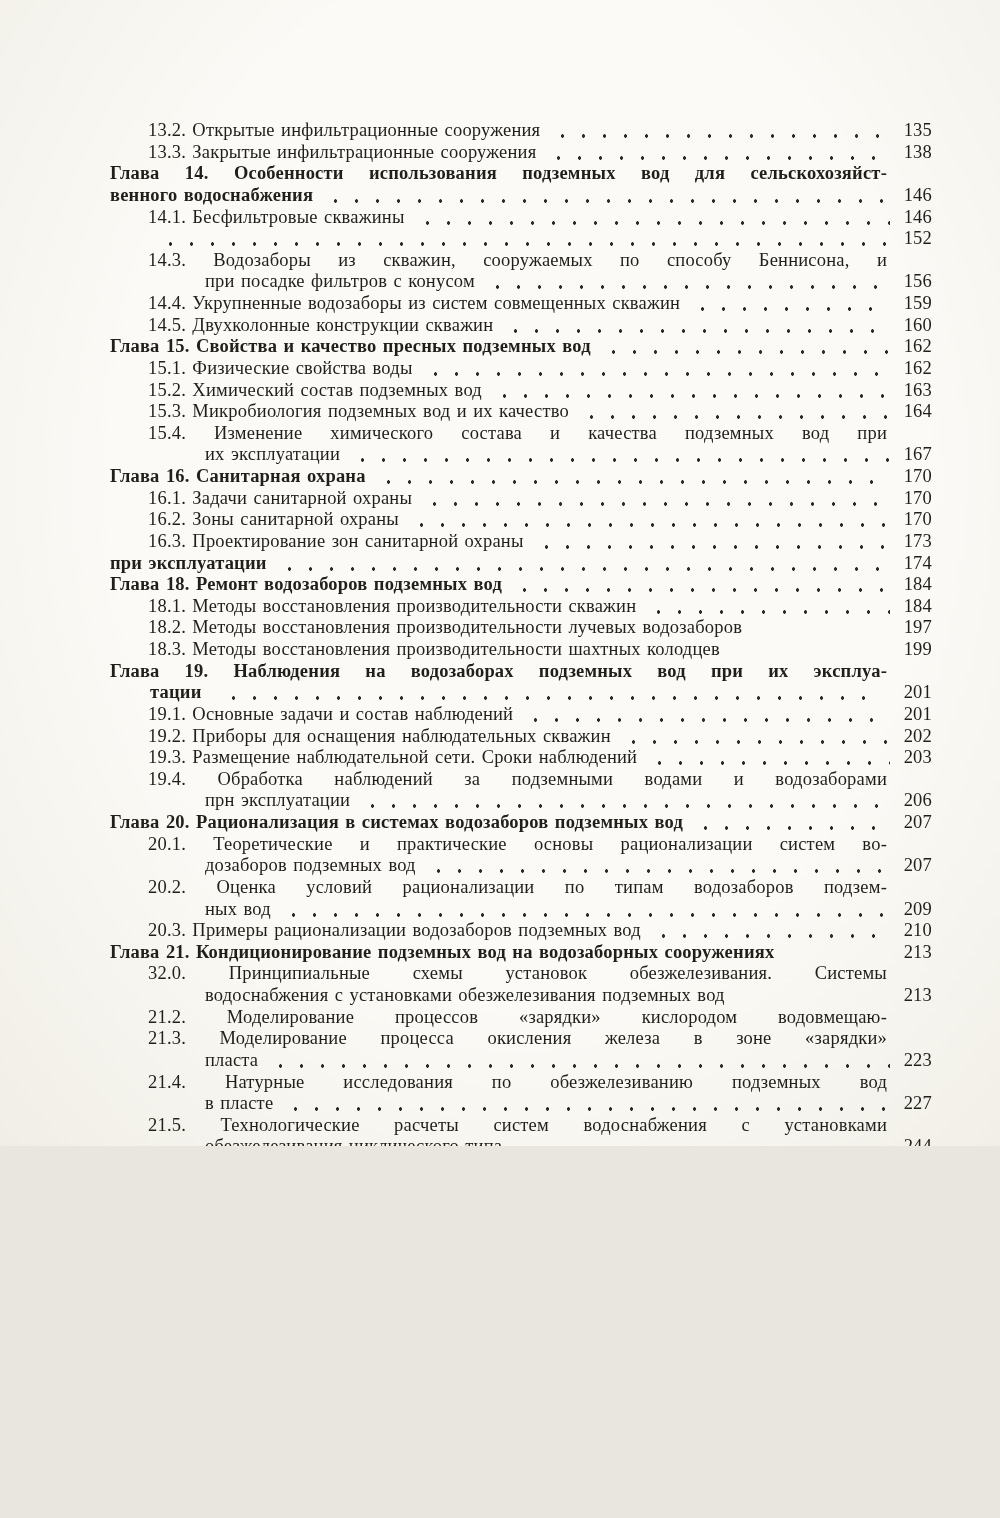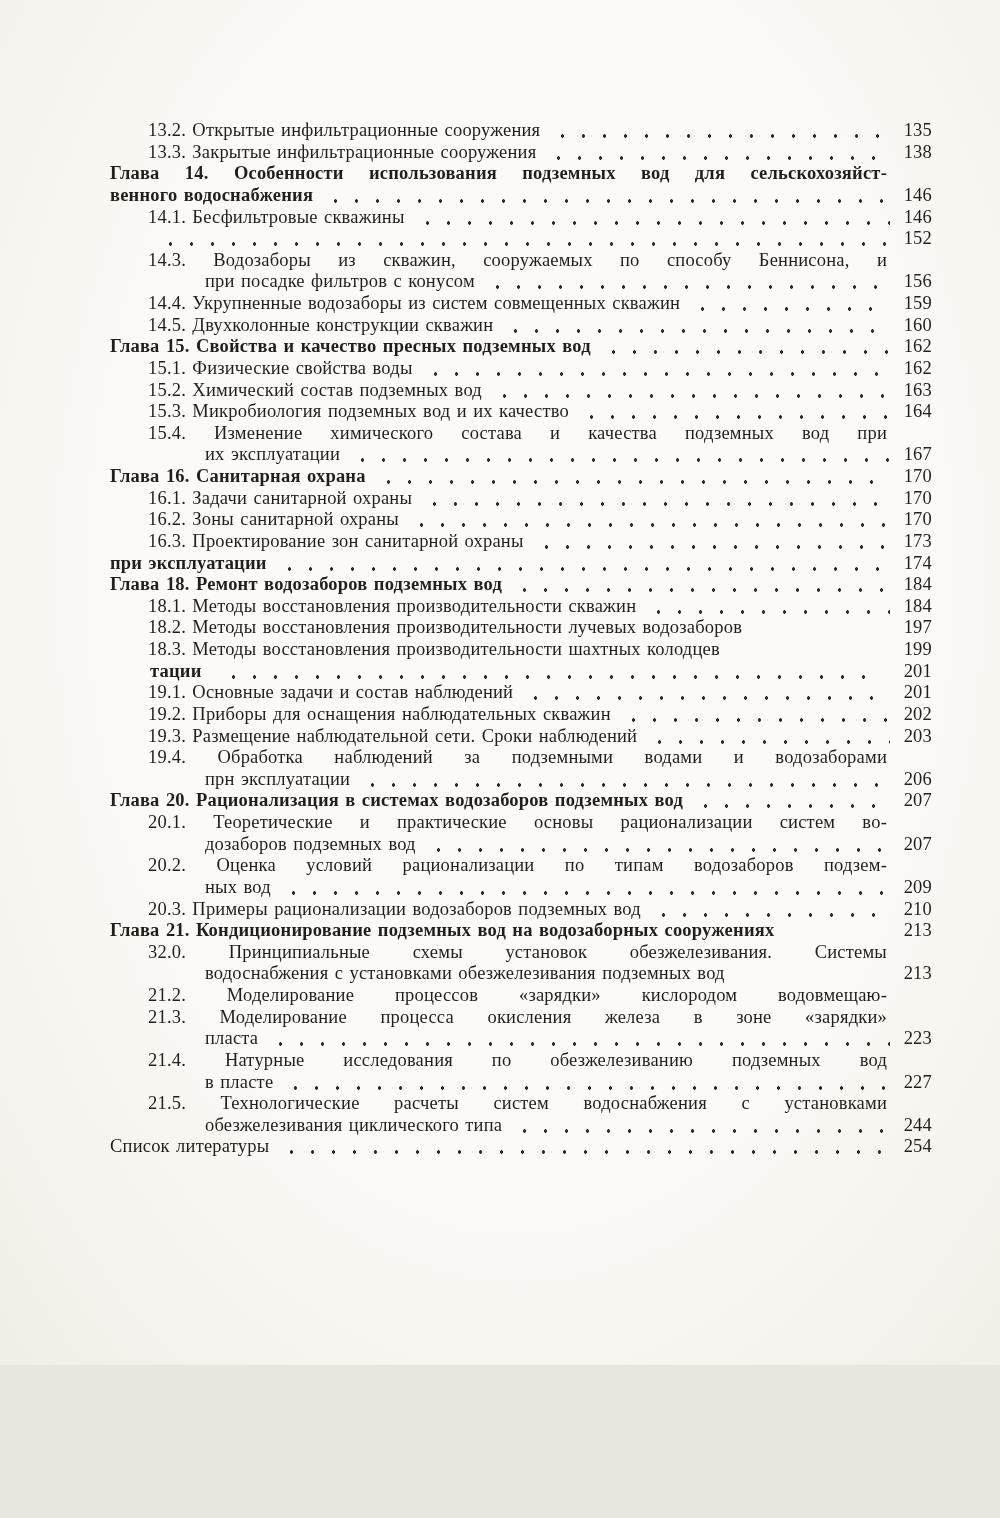--- a/index.html
+++ b/index.html
@@ -3,21 +3,21 @@
 <meta charset="utf-8">
 <style>
   html, body { margin: 0; padding: 0; }
   body {
     width: 1000px; height: 1518px;
     background: #e8e6df;
     font-family: "Liberation Serif", serif;
   }
   .sheet {
     position: relative;
-    width: 1000px; height: 1365px;
+    width: 1000px; height: 1146px;
     overflow: hidden;
     background: radial-gradient(ellipse at 52% 42%, #fbfaf6 55%, #f0eee6 100%);
     color: #211f1a;
   }
   .toc {
     position: absolute;
     left: 110px; top: 120px;
     width: 822px;
     font-size: 18.5px;
     letter-spacing: 0.2px;
@@ -213,20 +213,21 @@
         </div>
       </div>
       <div class="entry sub">
         <div class="line first last">
           <span class="text">18.3. Методы восстановления производительности шахтных колодцев</span>
           <span class="dots hidden"></span>
           <span class="page">199</span>
         </div>
       </div>
       <div class="entry chapter">
+        <div class="line first fill">Глава 19. Наблюдения на водозаборах подземных вод при их эксплуа-</div>
         <div class="line cont last" style="margin-left: 40px; gap: 9px;">
           <span class="text">тации</span>
           <span class="dots"></span>
           <span class="page">201</span>
         </div>
       </div>
       <div class="entry sub">
         <div class="line first last">
           <span class="text">19.1. Основные задачи и состав наблюдений</span>
           <span class="dots"></span>

